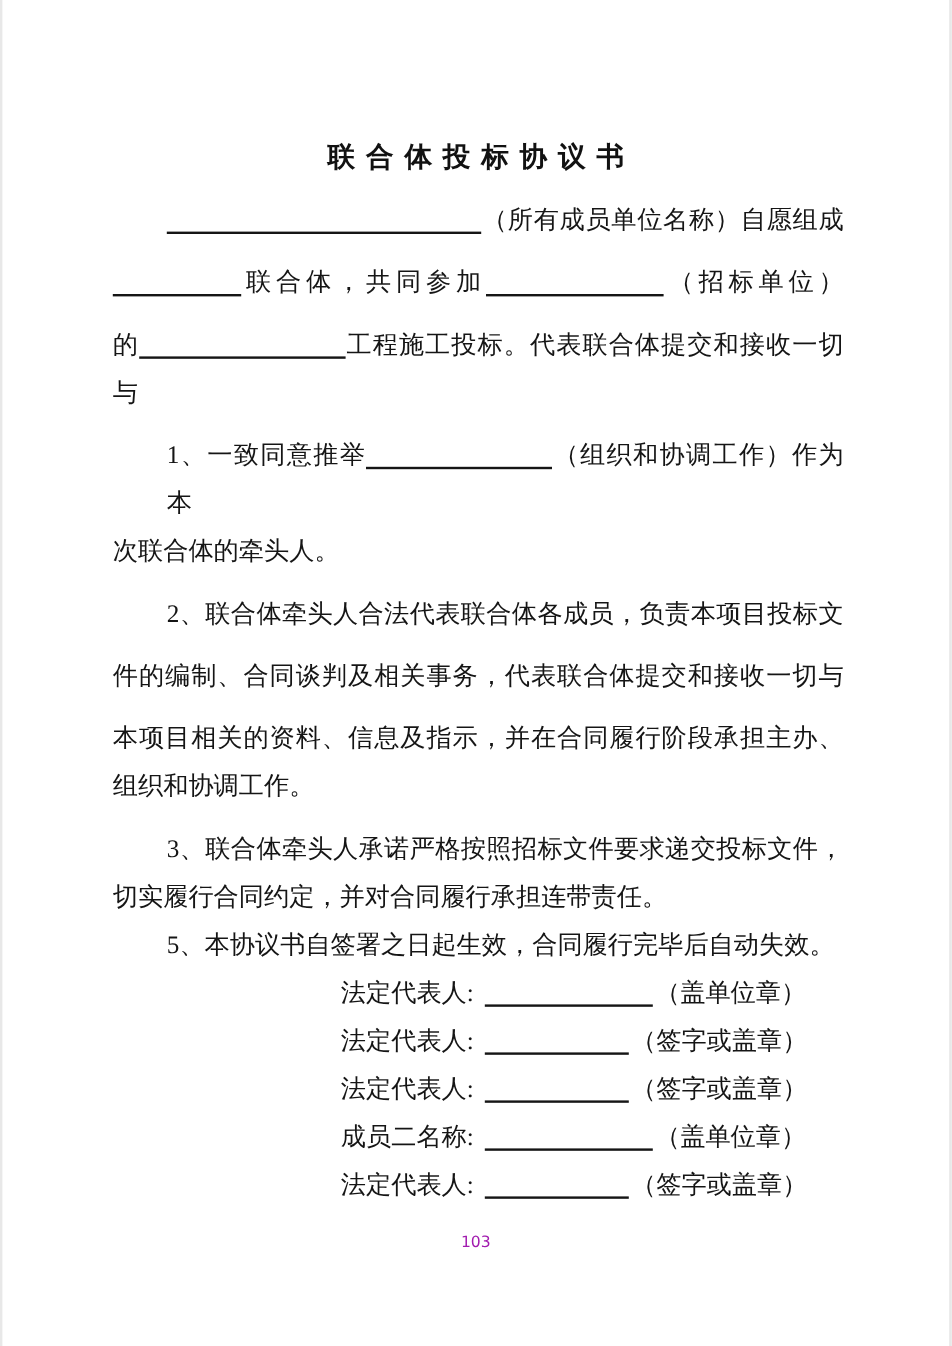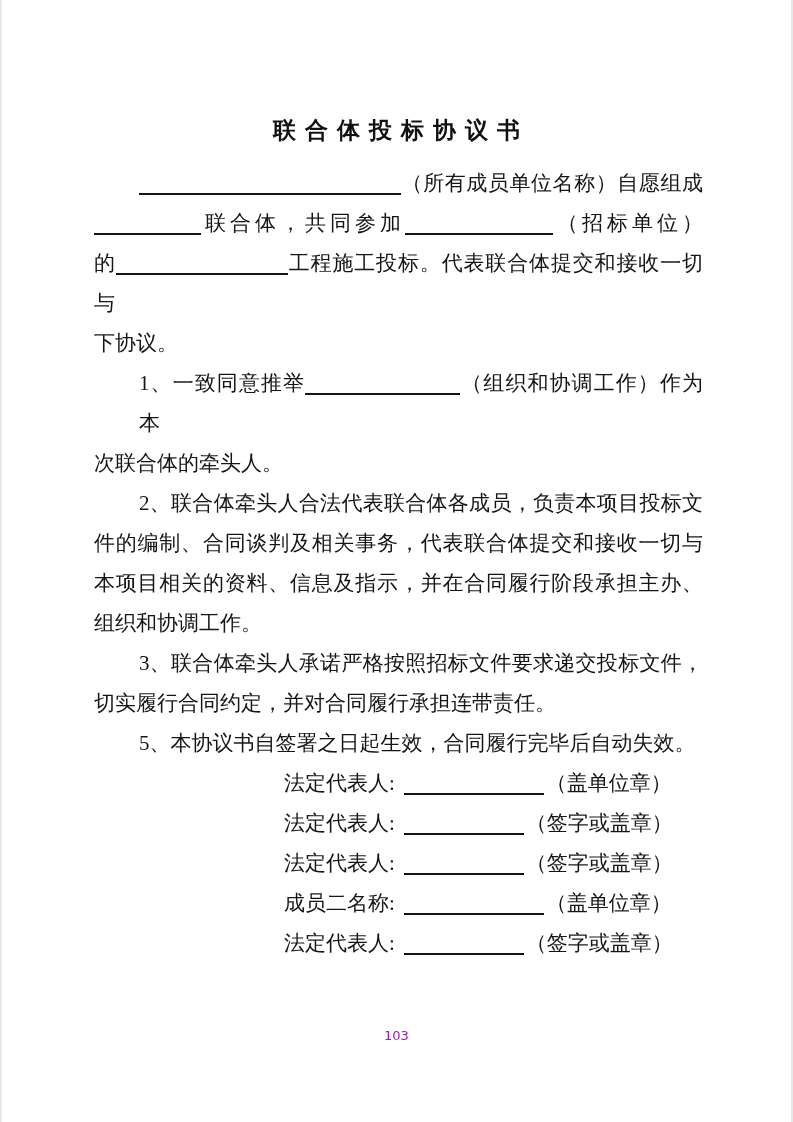--- a/index.html
+++ b/index.html
@@ -35,20 +35,21 @@
     line-height: 40px;
     color: #151515;
   }
   .line {
     white-space: nowrap;
   }
   .line.fill {
     white-space: normal;
     text-align: justify;
     text-align-last: justify;
+    margin-top: 12px;
   }
   .blank {
     display: inline-block;
     border-bottom: 2px solid #151515;
     height: 1em;
     vertical-align: -5px;
   }
   .sig-block {
     margin-left: 190px; 
   }
@@ -73,21 +74,20 @@
 <div class="page">
 
   <h1 class="doc-title">联合体投标协议书</h1>
 
   <div class="doc-body">
 
     <div id="body-lines">
         <div class="line fill" style="padding-left: 45px;"><span class="blank" style="width: 262px;"></span><span>（所有成员单位名称）自愿组成</span></div>
         <div class="line fill"><span class="blank" style="width: 107px;"></span><span>联合体，共同参加</span><span class="blank" style="width: 148px;"></span><span>（招标单位）</span></div>
         <div class="line fill"><span>的</span><span class="blank" style="width: 172px;"></span><span>工程施工投标。代表联合体提交和接收一切与</span></div>
-        <div class="line"><span>下协议。</span></div>
         <div class="line fill" style="padding-left: 45px;"><span>1、一致同意推举</span><span class="blank" style="width: 155px;"></span><span>（组织和协调工作）作为本</span></div>
         <div class="line"><span>次联合体的牵头人。</span></div>
         <div class="line fill" style="padding-left: 45px;"><span>2、联合体牵头人合法代表联合体各成员，负责本项目投标文</span></div>
         <div class="line fill"><span>件的编制、合同谈判及相关事务，代表联合体提交和接收一切与</span></div>
         <div class="line fill"><span>本项目相关的资料、信息及指示，并在合同履行阶段承担主办、</span></div>
         <div class="line"><span>组织和协调工作。</span></div>
         <div class="line fill" style="padding-left: 45px;"><span>3、联合体牵头人承诺严格按照招标文件要求递交投标文件，</span></div>
         <div class="line"><span>切实履行合同约定，并对合同履行承担连带责任。</span></div>
         <div class="line" style="padding-left: 45px;"><span>5、本协议书自签署之日起生效，合同履行完毕后自动失效。</span></div>
       </div>

